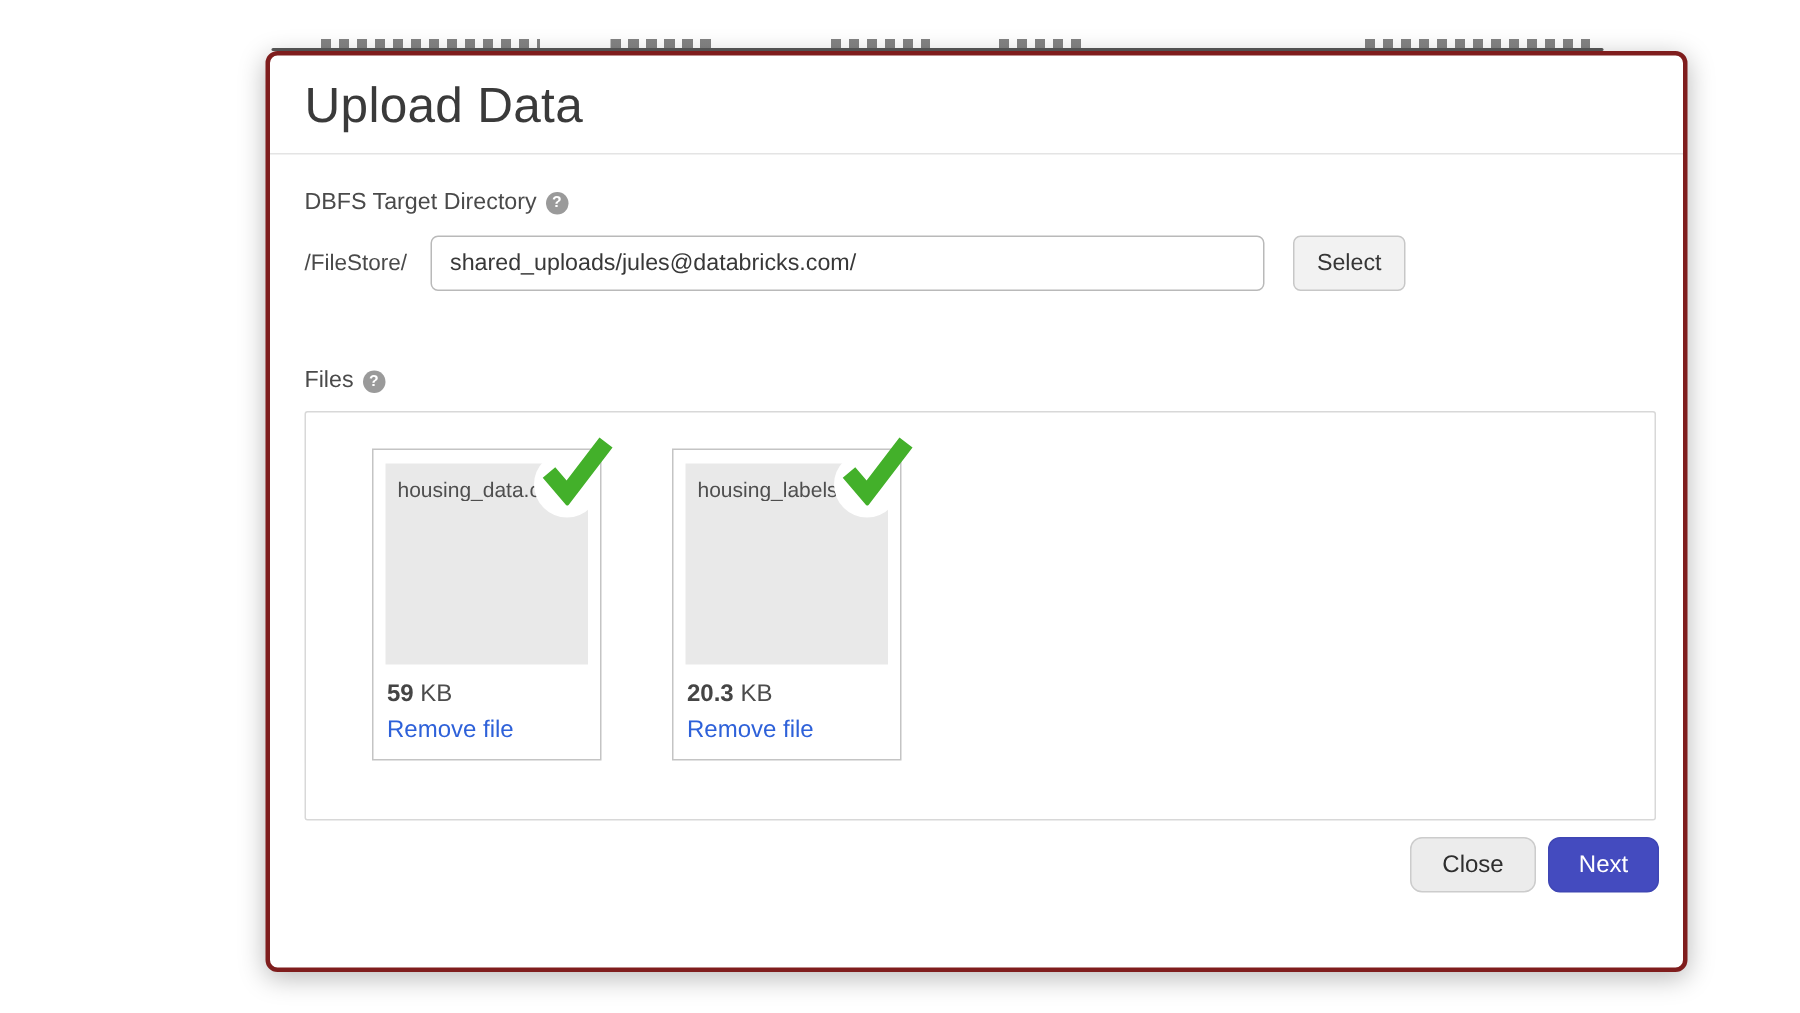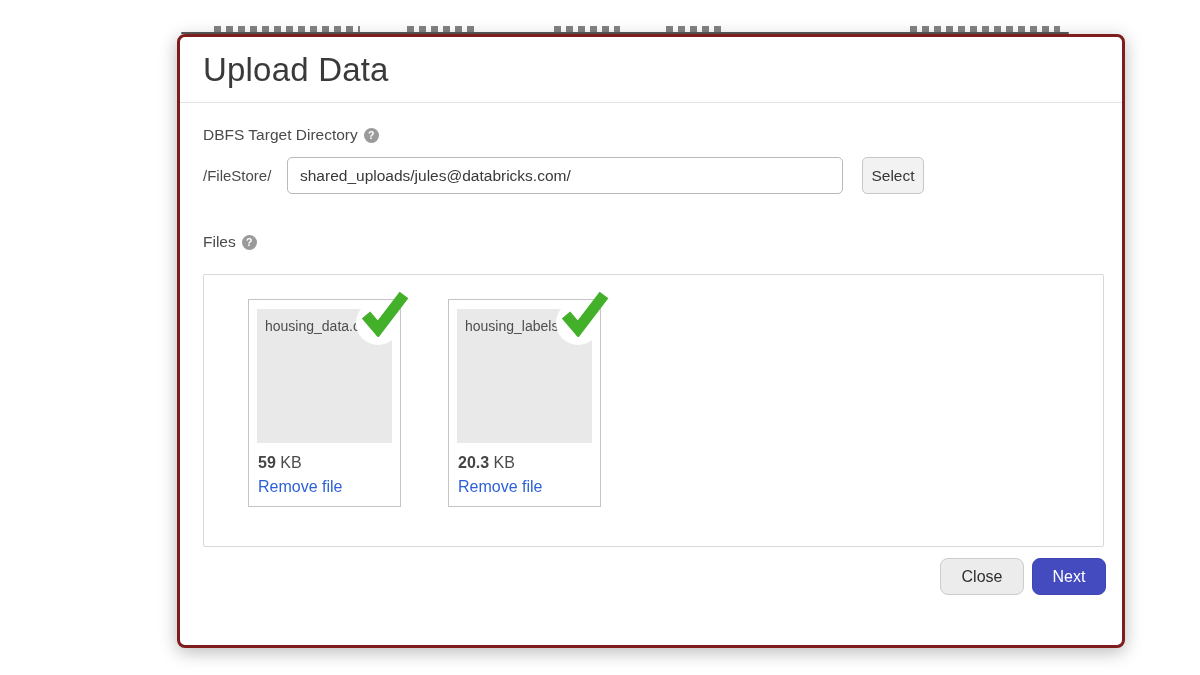--- a/index.html
+++ b/index.html
@@ -35,34 +35,34 @@
   .field-label{
     position:absolute;font-size:15.5px;color:#4a4a4a;
     display:flex;align-items:center;gap:6px;text-align:right;
   }
   .help-icon{
     display:inline-flex;align-items:center;justify-content:center;
     width:15px;height:15px;border-radius:50%;background:#9a9a9a;
     color:#ffffff;font-size:10.5px;font-weight:bold;line-height:1;cursor:pointer;
   }
   .lbl-dbfs{left:23px;top:89px;}
-  .lbl-files{left:23px;top:196px;}
+  .lbl-files{left:23px;top:208px;}
 
   .path-prefix{
     position:absolute;left:23px;top:121px;height:36px;line-height:36px;
     font-size:15px;color:#4a4a4a;
   }
   .dir-input{
     position:absolute;left:107px;top:120px;width:556px;height:37px;
     box-sizing:border-box;border:1px solid #b9b9b9;border-radius:5px;
     padding:0 12px;font-size:15.5px;color:#383838;
     font-family:"Liberation Sans","DejaVu Sans",sans-serif;outline:none;background:#fff;
   }
   .select-btn{
-    position:absolute;left:682px;top:120px;width:62px;height:37px;
+    position:absolute;left:682px;top:120px;width:75px;height:37px;
     background:#f2f2f2;border:1px solid #c7c7c7;border-radius:5px;
     font-size:15.5px;color:#363636;cursor:pointer;
     font-family:"Liberation Sans","DejaVu Sans",sans-serif;
   }
   .info-line{
     position:absolute;left:23px;top:167px;font-size:15.5px;color:#565656;
   }
   .link{color:#2e61d9;text-decoration:none;cursor:pointer;}
 
   .files-panel{

